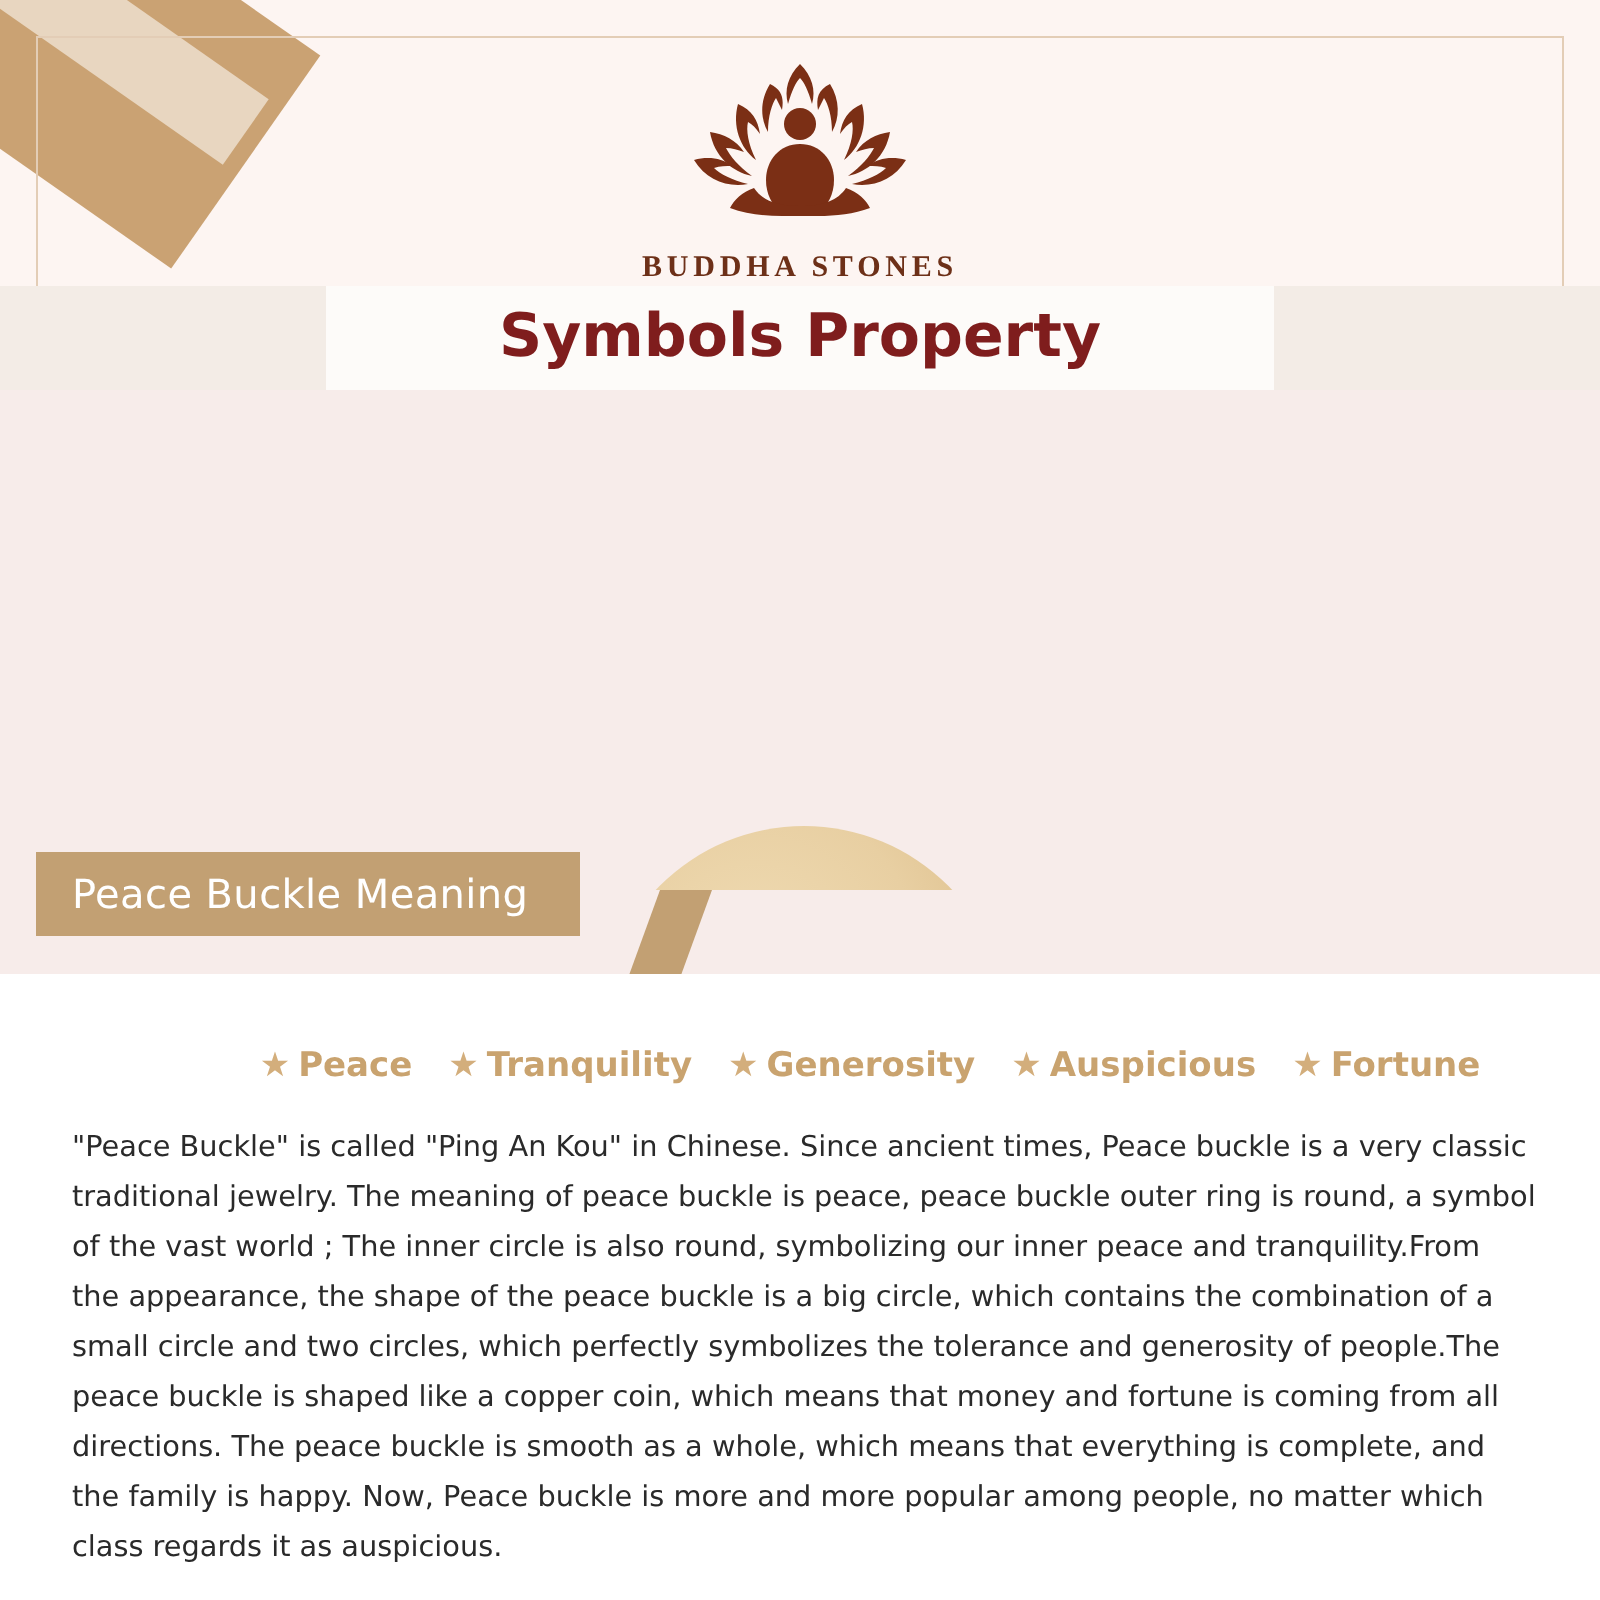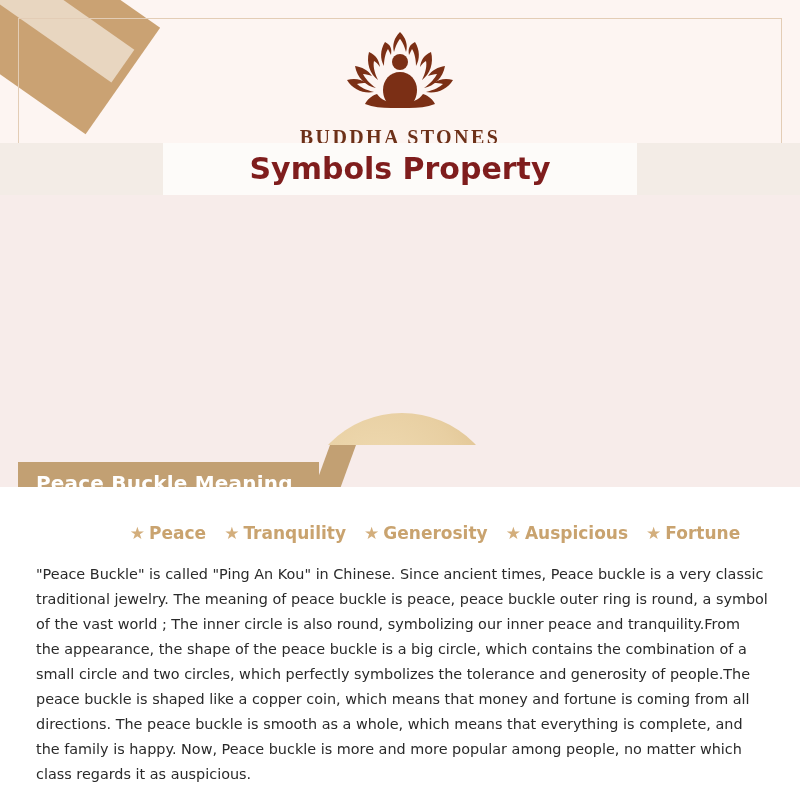--- a/index.html
+++ b/index.html
@@ -78,21 +78,21 @@
     left: 0;
     width: 800px;
     text-align: center;
   }
   .lotus {
     display: block;
     margin: 0 auto;
   }
   .brand {
     margin-top: 4px;
-    font-size: 20px;
+    font-size: 15px;
     letter-spacing: 2.4px;
     font-weight: bold;
     color: #6d3018;
     font-family: "Liberation Serif", serif;
   }
 
   
   .title-band {
     position: absolute;
     top: 143px;
@@ -160,29 +160,29 @@
   .tab-band {
     position: absolute;
     top: 445px;
     left: 0;
     width: 800px;
     height: 42px;
     background: #f7ecea;
   }
   .tab {
     position: absolute;
-    top: 462px;
+    top: 426px;
     left: 18px;
     height: 42px;
     padding: 0 26px 0 18px;
     line-height: 42px;
     background: #c2a073;
     color: #ffffff;
     font-size: 20px;
-    font-weight: bold;
+    font-weight: normal;
     font-family: "DejaVu Sans", sans-serif;
     letter-spacing: 0.2px;
   }
   .tab-skew {
     position: absolute;
     top: 445px;
     left: 330px;
     width: 26px;
     height: 42px;
     background: #c2a073;

